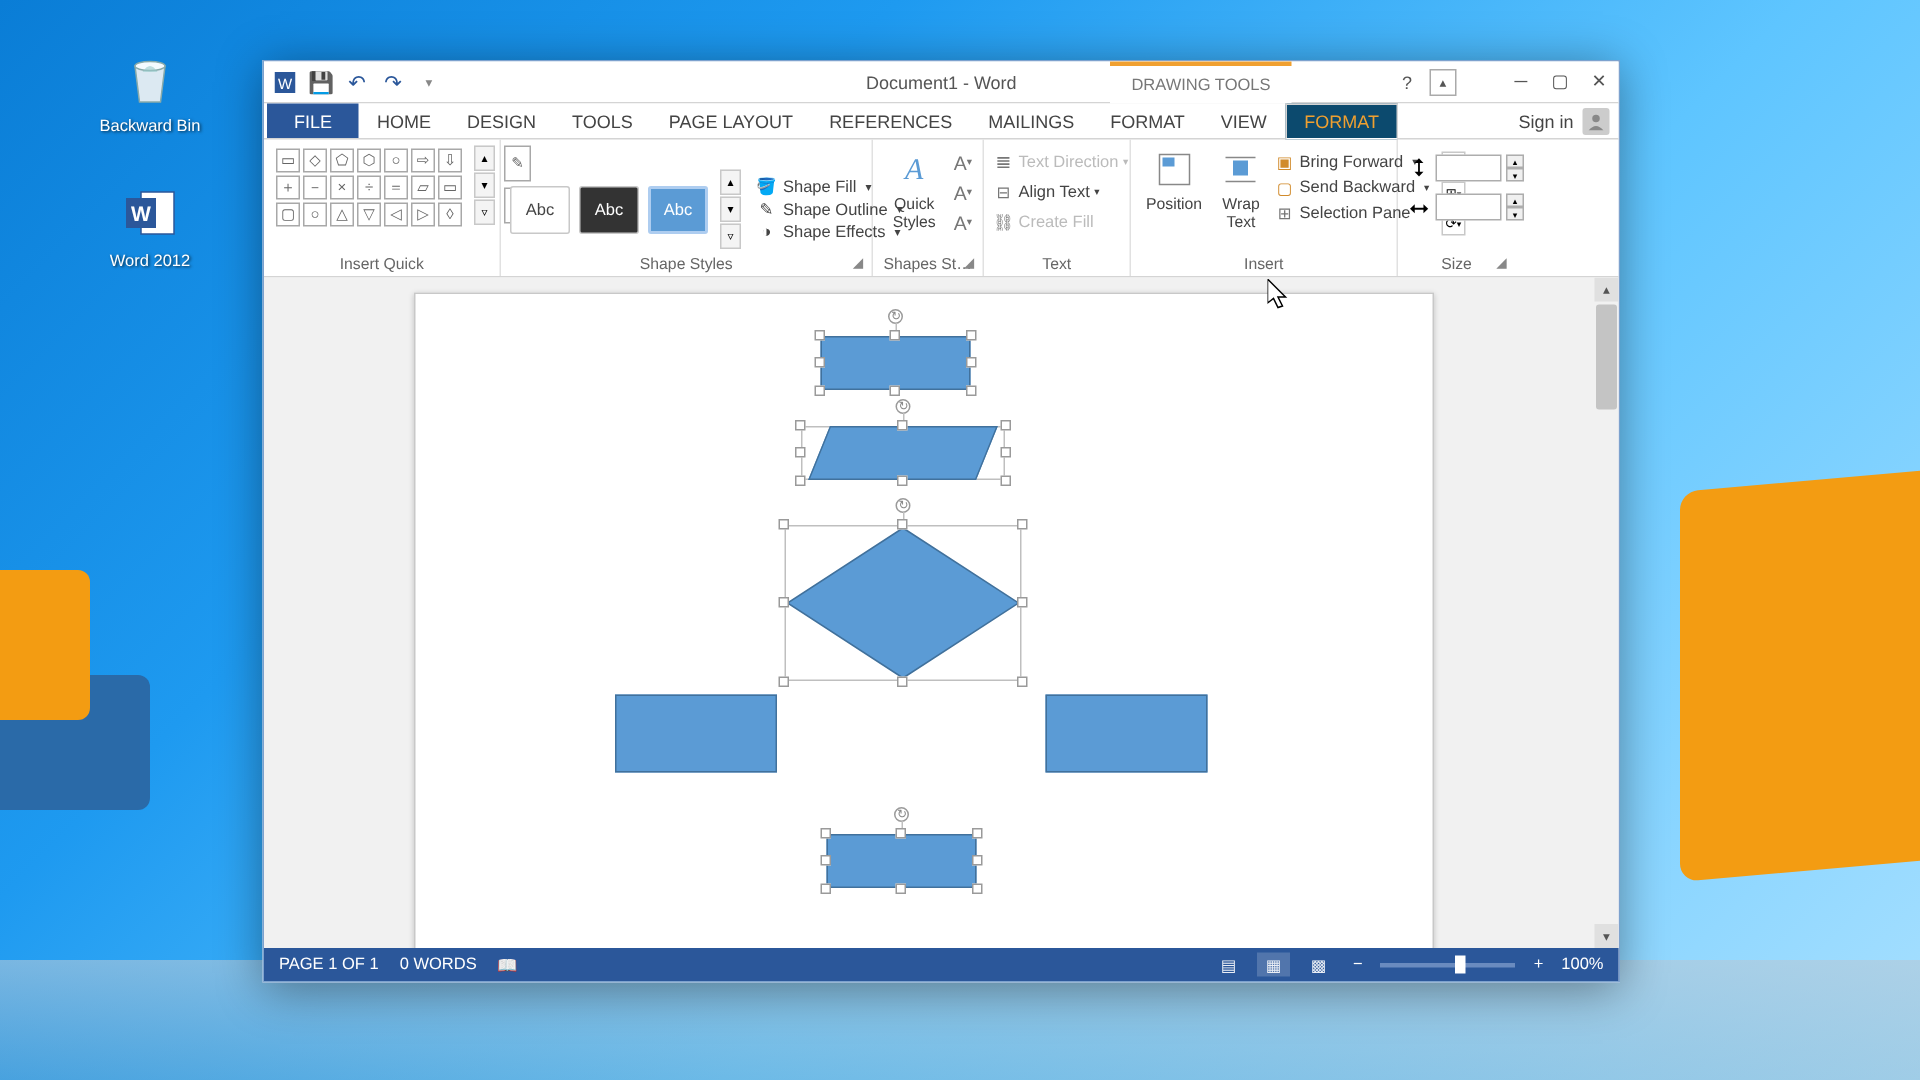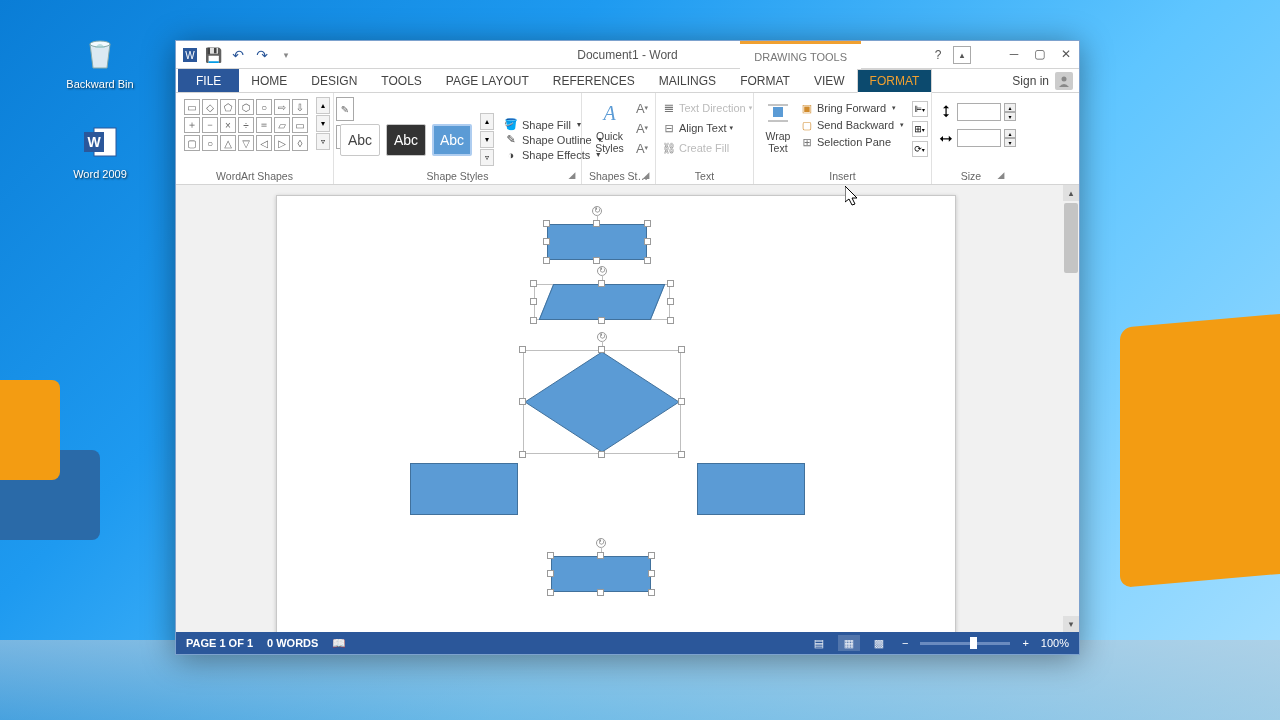--- a/index.html
+++ b/index.html
@@ -50,21 +50,21 @@
 .rgroup-launcher { position: absolute; bottom: 3px; right: 3px; width: 12px; height: 12px; font-size: 9px; color: #888; cursor: pointer; display:flex; align-items:center; justify-content:center;}
 
 
 .shape-gallery { display: grid; grid-template-columns: repeat(7, 16px); grid-template-rows: repeat(3, 16px); gap: 2px; padding: 2px; }
 .shape-cell { width: 16px; height: 16px; border: 1px solid #a8a8a8; background: #fff; cursor: pointer; display: flex; align-items: center; justify-content: center; font-size: 10px; color: #666; }
 .gallery-scroll { display: flex; flex-direction: column; gap: 1px; margin-left: 2px; }
 .gallery-scroll-btn { width: 14px; height: 17px; border: 1px solid #c8c8c8; background: #f4f4f4; font-size: 8px; display: flex; align-items: center; justify-content: center; cursor: pointer; }
 
 
 .style-gallery { display: flex; gap: 6px; align-items: center; }
-.style-swatch { width: 40px; height: 32px; border: 1px solid #c8c8c8; border-radius: 2px; display: flex; align-items: center; justify-content: center; font-size: 14px; cursor: pointer; }
+.style-swatch { width: 40px; height: 32px; border: 1px solid #c8c8c8; border-radius: 2px; display: flex; align-items: center; justify-content: center; font-size: 11px; cursor: pointer; }
 .swatch-white { background: #fff; color: #444; }
 .swatch-black { background: #333; color: #fff; }
 .swatch-blue { background: #5b9bd5; color: #fff; border: 2px solid #aecdf0; }
 
 .style-menu { display: flex; flex-direction: column; gap: 3px; margin-left: 6px; }
 .style-menu-item { display: flex; align-items: center; gap: 4px; font-size: 11px; color: #444; cursor: pointer; white-space: nowrap; }
 .sm-icon { width: 14px; height: 12px; display: inline-flex; align-items: center; justify-content: center; }
 
 
 .vgroup { display: flex; flex-direction: column; align-items: center; gap: 2px; padding: 0 4px; }
@@ -105,21 +105,21 @@
 .hcorn { }
 .rot { position: absolute; width: 10px; height: 10px; border-radius: 50%; border: 1px solid #9a9a9a; background: #fff; left: 50%; top: -18px; transform: translateX(-50%); }
 .rot::after { content: '↻'; font-size: 8px; color: #888; position: absolute; top: -1px; left: 1px; }
 .rot-stem { position: absolute; left: 50%; top: -9px; width: 1px; height: 9px; background: #bfbfbf; }
 
 
 .para { background: #5b9bd5; border: 1px solid #41719c; transform: skewX(-22deg); }
 
 
 .statusbar { height: 22px; background: #2b579a; color: #fff; display: flex; align-items: center; padding: 0 10px; font-size: 11px; }
-.statusbar .left { display: flex; gap: 14px; align-items: center; font-weight: bold; }
+.statusbar .left { display: flex; gap: 14px; align-items: center; }
 .statusbar .right { margin-left: auto; display: flex; align-items: center; gap: 8px; }
 .view-btn { width: 22px; height: 16px; display: flex; align-items: center; justify-content: center; cursor: pointer; opacity: .9; }
 .zoom-track { width: 90px; height: 3px; background: #6a8bbf; position: relative; }
 .zoom-thumb { position: absolute; width: 7px; height: 12px; background: #fff; top: -5px; left: 50px; cursor: pointer; }
 .zbtn { cursor: pointer; padding: 0 4px; }
 
 </style>
 </head>
 <body>
 
@@ -141,21 +141,21 @@
     <div class="desktop-icon-label">Backward Bin</div>
   </div>
   <div class="desktop-icon">
     <div class="desktop-icon-img">
       <svg width="40" height="40" viewBox="0 0 40 40">
           <rect x="14" y="6" width="22" height="28" fill="#fff" stroke="#2b579a"></rect>
           <rect x="4" y="10" width="20" height="20" fill="#2b579a"></rect>
           <text x="14" y="25" fill="#fff" font-size="14" font-weight="bold" text-anchor="middle">W</text>
         </svg>
     </div>
-    <div class="desktop-icon-label">Word 2009</div>
+    <div class="desktop-icon-label">Word 2012</div>
   </div>
 </div>
 
 <div class="word-window">
 
   <div class="titlebar">
     <div class="qat">
       <span class="qat-icon">
           <svg width="14" height="14">
             <rect width="14" height="14" fill="#2b579a"></rect>
@@ -232,21 +232,21 @@
         <div class="gallery-scroll">
           <div class="gallery-scroll-btn">▴</div>
           <div class="gallery-scroll-btn">▾</div>
           <div class="gallery-scroll-btn">▿</div>
         </div>
         <div style="display:flex;flex-direction:column;gap:4px;margin-left:2px">
           <div class="shape-cell" style="width:18px;height:24px">✎</div>
           <div class="shape-cell" style="width:18px;height:24px">A</div>
         </div>
       </div>
-      <div class="rgroup-label">WordArt Shapes</div>
+      <div class="rgroup-label">Insert Quick</div>
     </div>
 
     <div class="rgroup" style="width:248px">
       <div class="rgroup-body" style="align-items:center">
         <div class="style-gallery">
           <div class="style-swatch swatch-white">Abc</div>
           <div class="style-swatch swatch-black">Abc</div>
           <div class="style-swatch swatch-blue">Abc</div>
           <div class="gallery-scroll">
             <div class="gallery-scroll-btn">▴</div>
@@ -309,20 +309,29 @@
               <span class="mi">⛓</span>
               <span>Create Fill</span>
             </div>
         </div>
       </div>
       <div class="rgroup-label">Text</div>
     </div>
 
     <div class="rgroup" style="width:178px">
       <div class="rgroup-body">
+        <div class="vgroup">
+          <div class="vgroup-icon">
+              <svg width="24" height="24">
+                <rect x="2" y="2" width="20" height="20" fill="none" stroke="#888"></rect>
+                <rect x="4" y="4" width="8" height="6" fill="#5b9bd5"></rect>
+              </svg>
+            </div>
+          <div class="vgroup-label">Position</div>
+        </div>
         <div class="vgroup">
           <div class="vgroup-icon">
               <svg width="24" height="24">
                 <rect x="7" y="6" width="10" height="10" fill="#5b9bd5"></rect>
                 <line x1="2" y1="4" x2="22" y2="4" stroke="#888"></line>
                 <line x1="2" y1="20" x2="22" y2="20" stroke="#888"></line>
               </svg>
             </div>
           <div class="vgroup-label">Wrap Text</div>
         </div>

